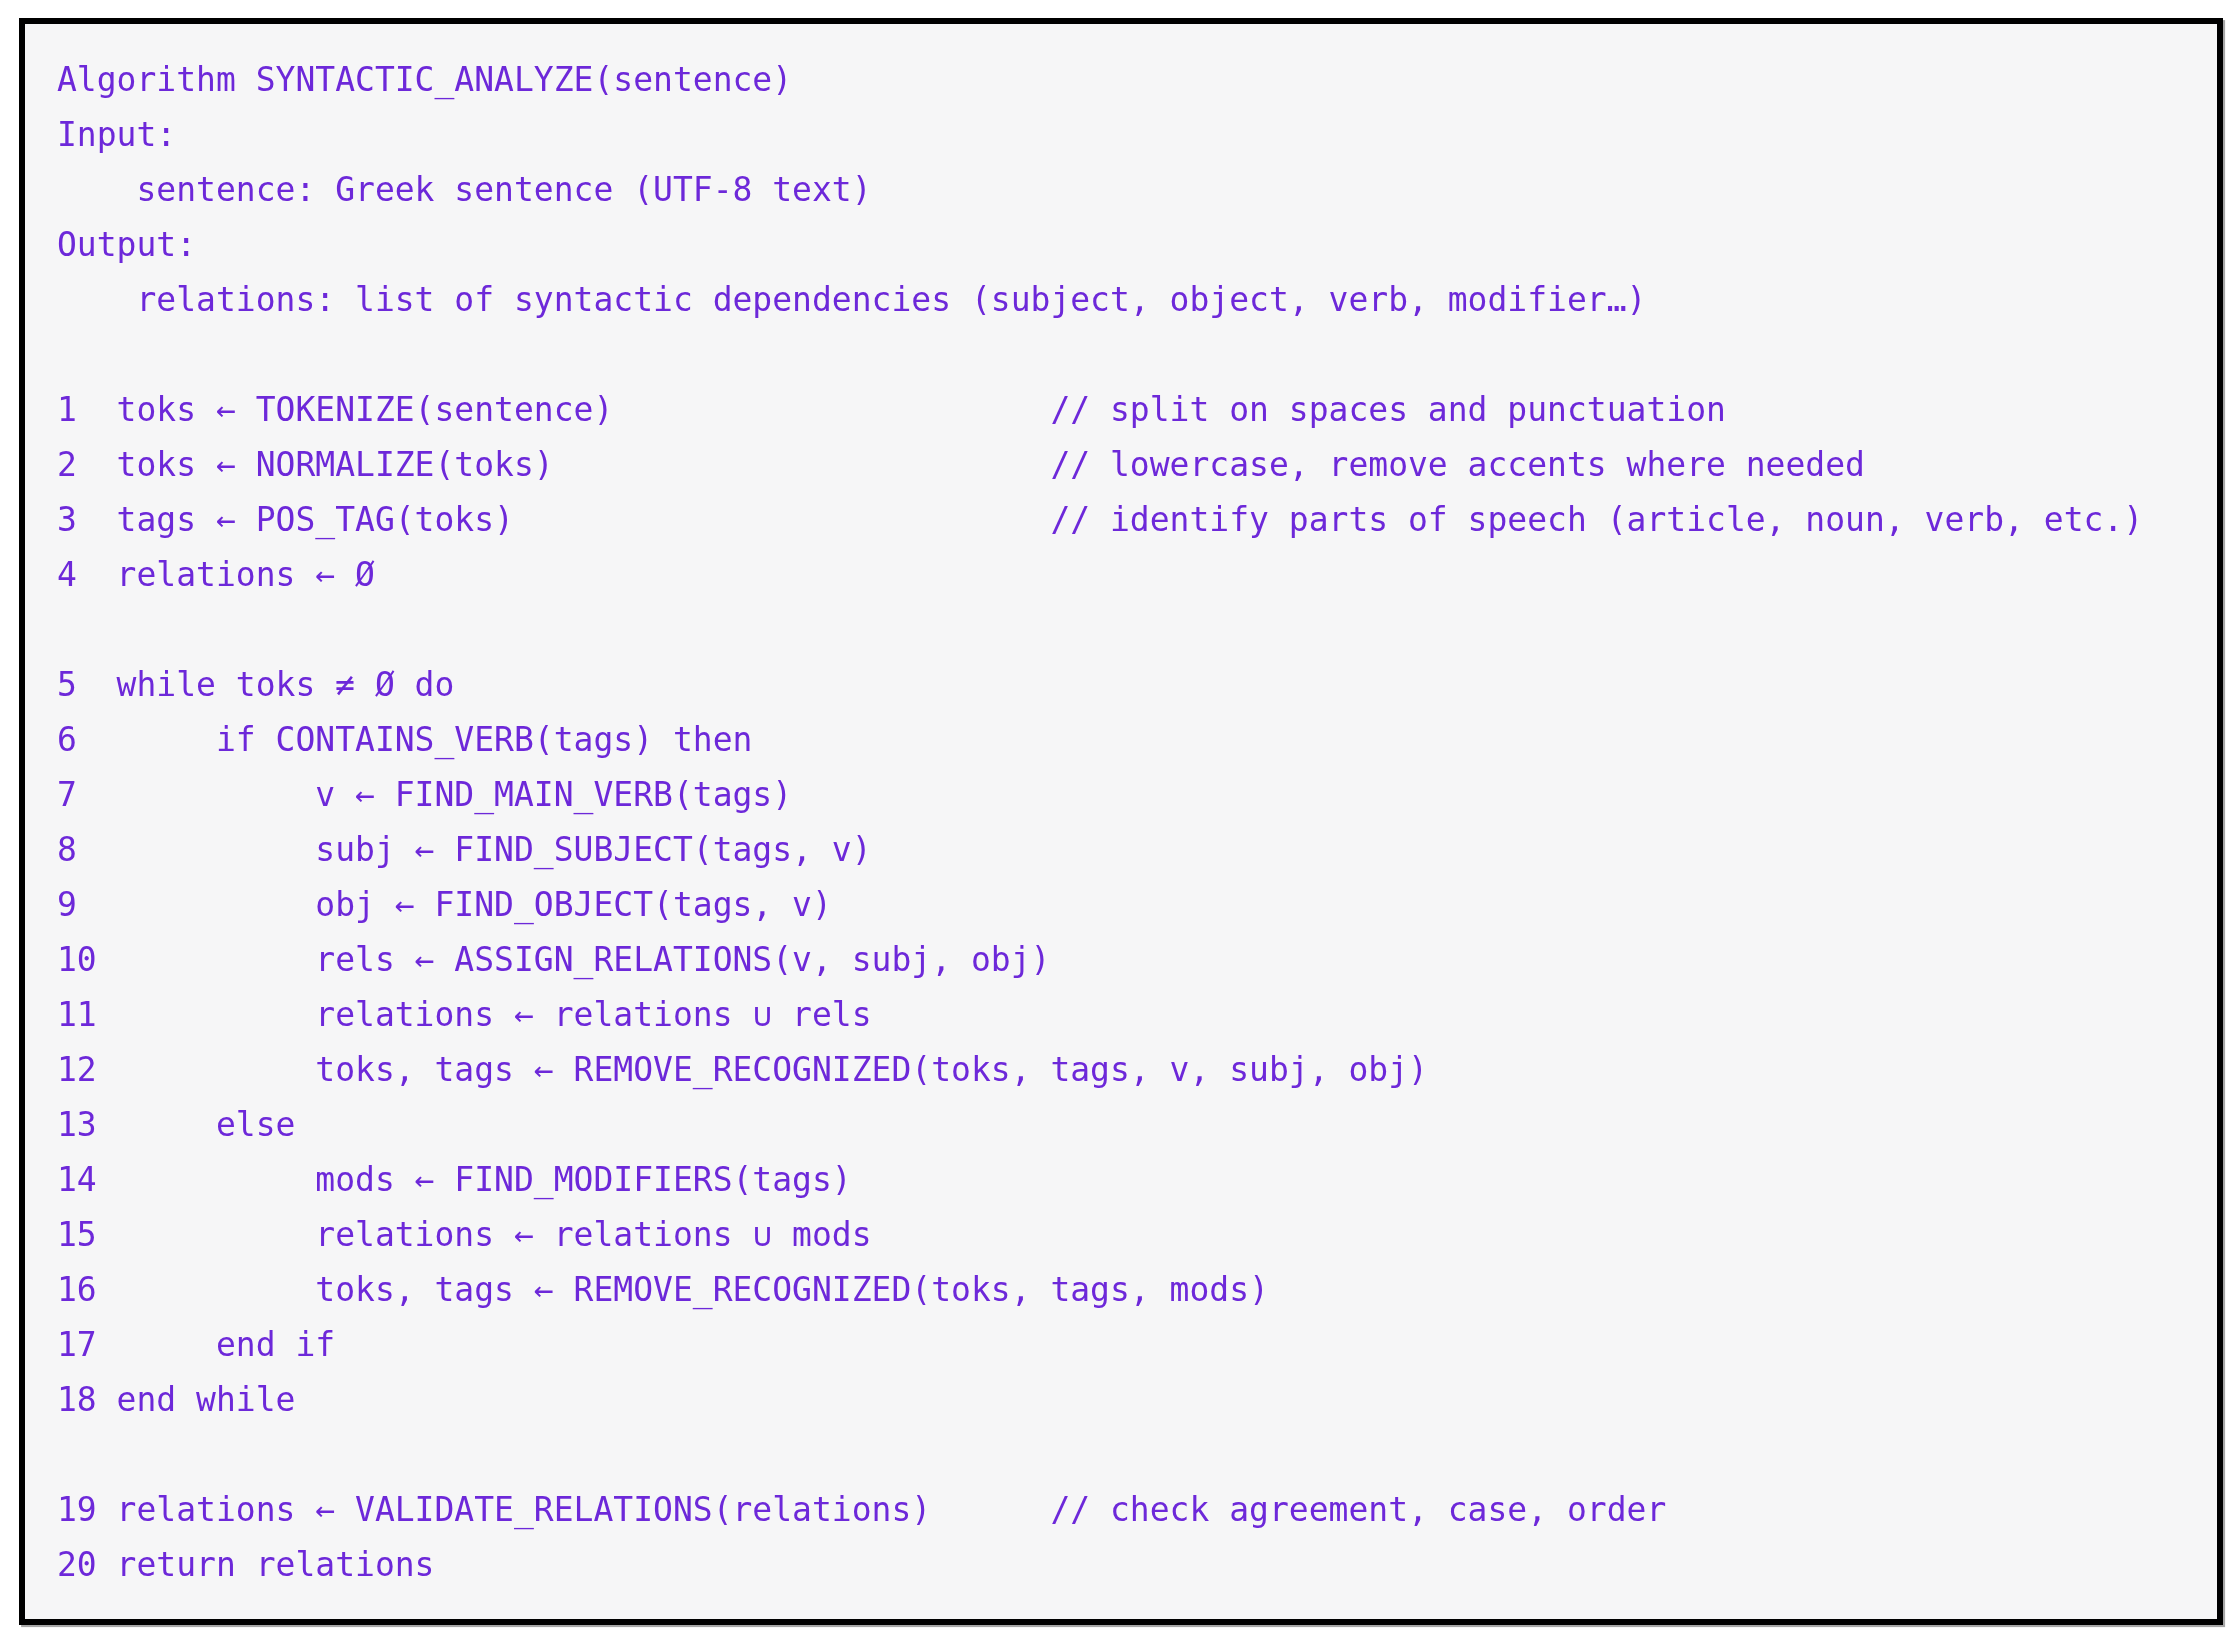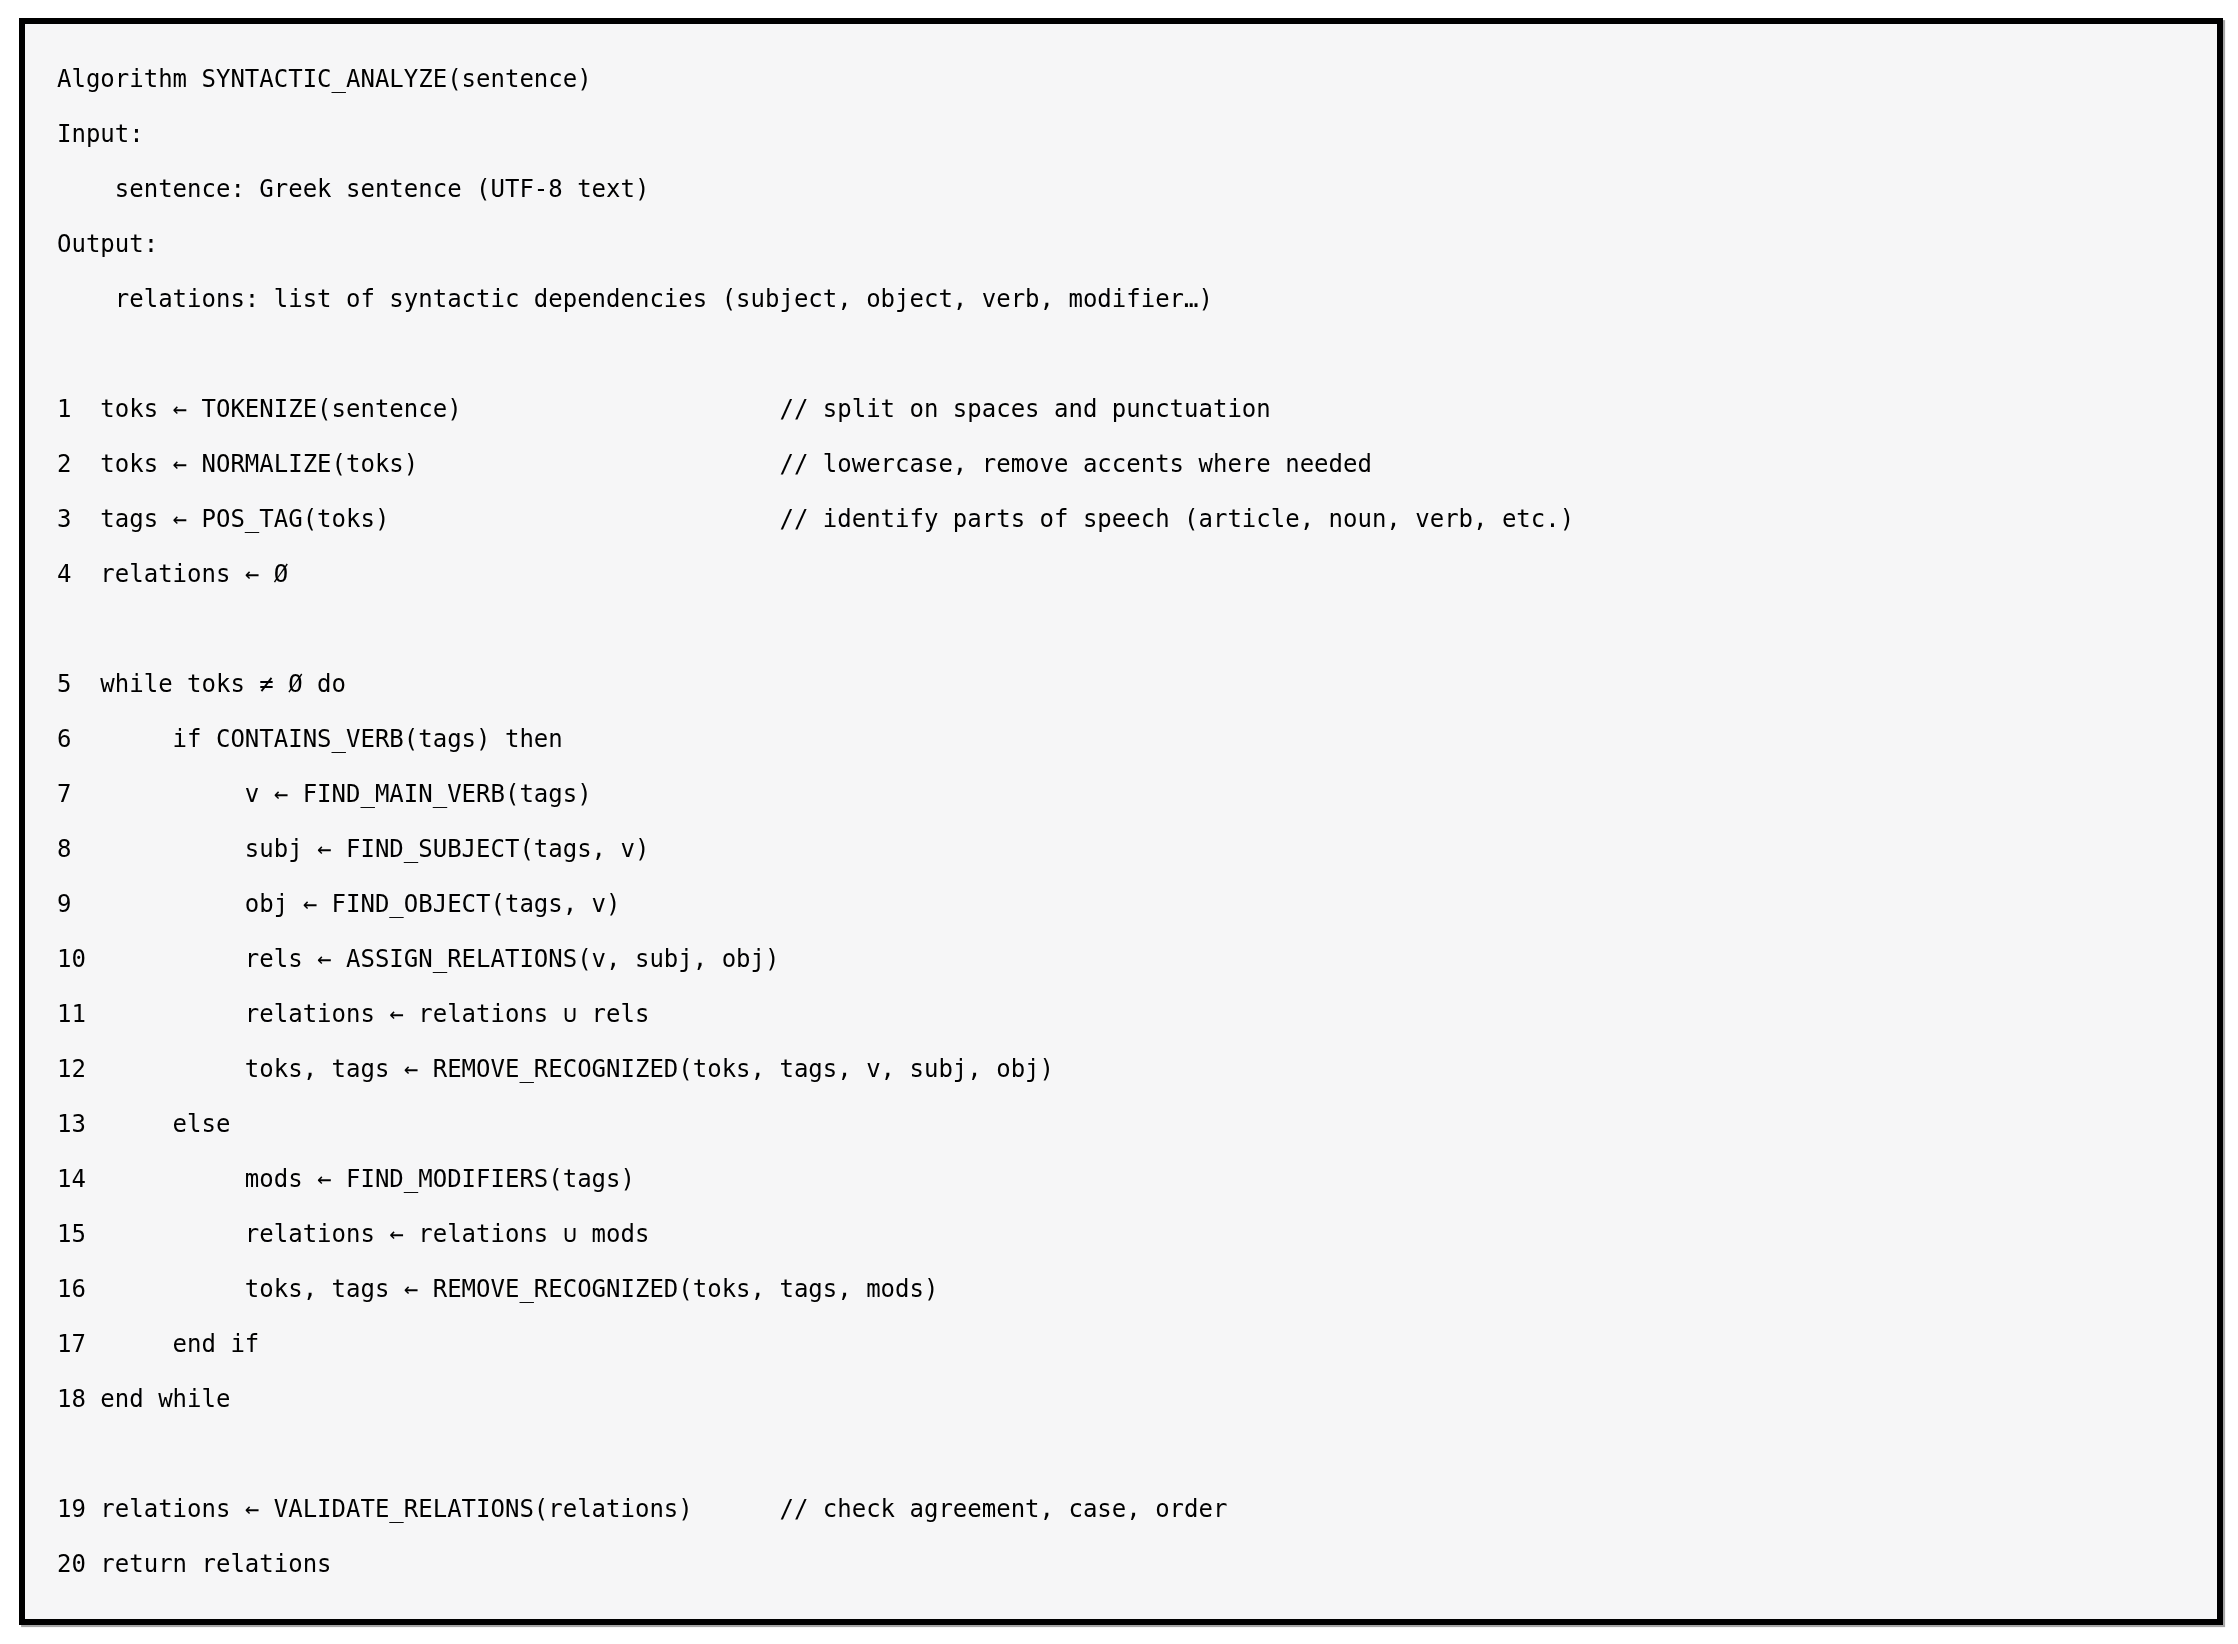--- a/index.html
+++ b/index.html
@@ -20,22 +20,22 @@
     border: 6.9px solid #000000;
     background: #f6f6f7;
     box-shadow: 2.1px 2.1px 0 rgba(0,0,0,0.35);
   }
   .code {
     position: absolute;
     left: 32px;
     top: 27.5px;
     right: 6.9px;
     font-family: "DejaVu Sans Mono", "Liberation Mono", monospace;
-    font-size: 24px;
-    color: #000000;
+    font-size: 33px;
+    color: #6d28d9;
     white-space: pre;
   }
   .line {
     height: 55px;
     line-height: 55px;
     white-space: pre;
     overflow: visible;
   }
 </style>
 </head>

